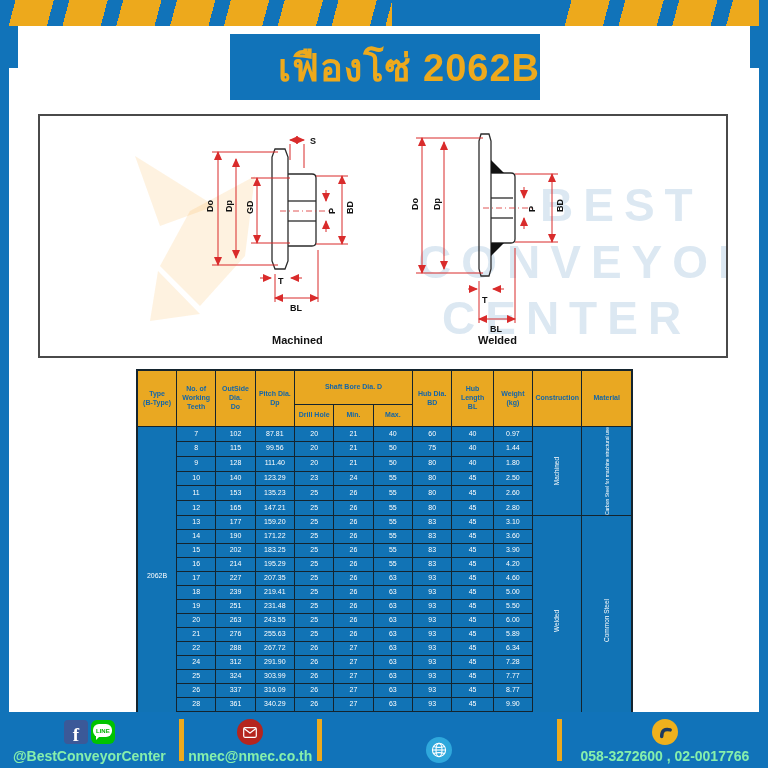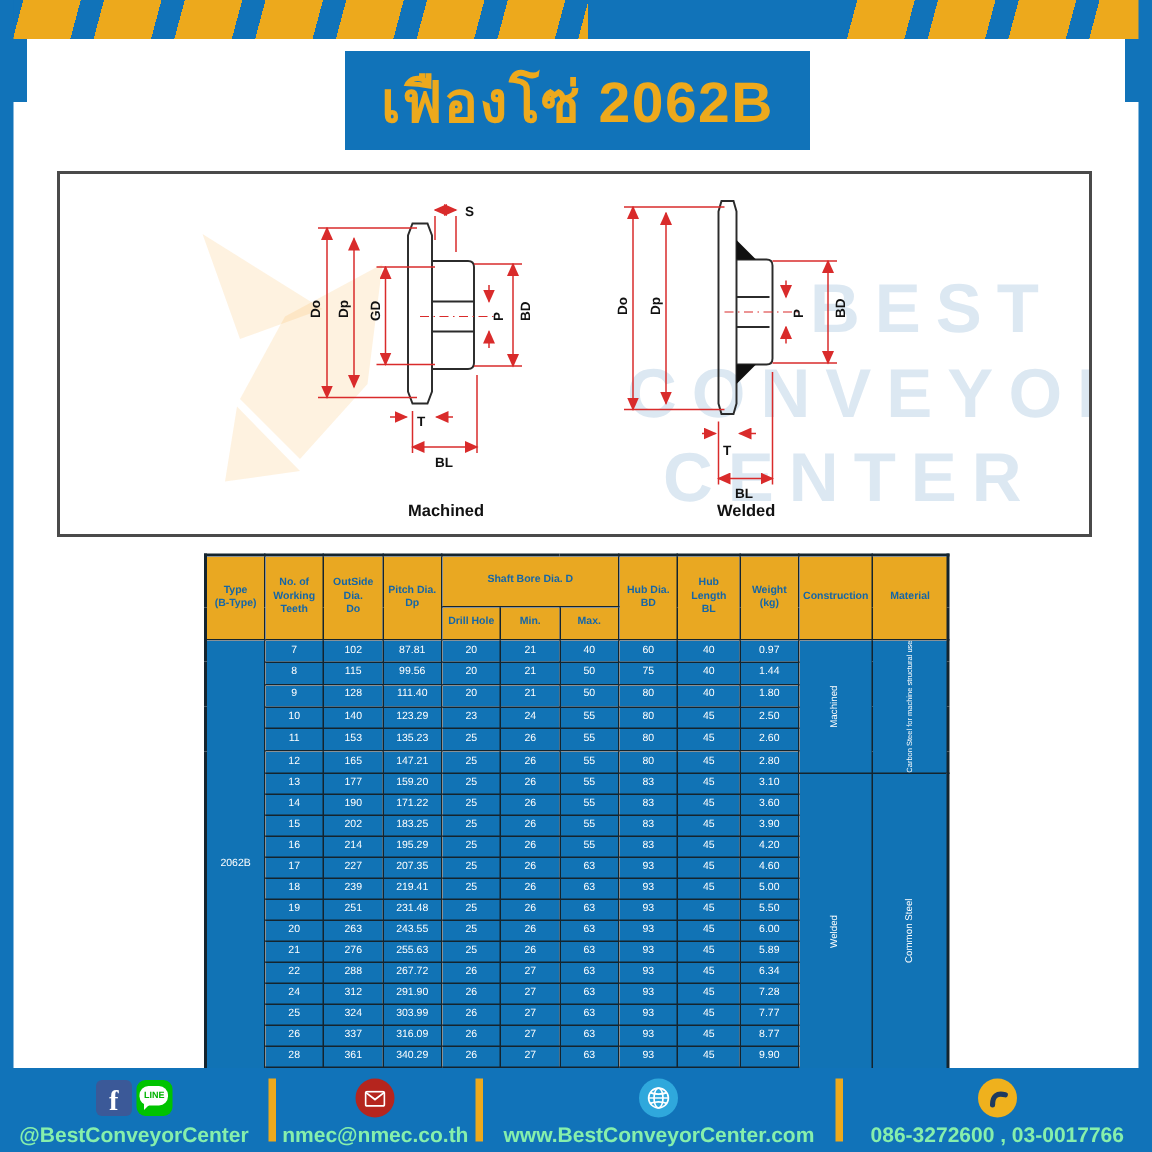--- a/index.html
+++ b/index.html
@@ -13,21 +13,21 @@
   .stripes-left{left:0;width:392px;}
   .stripes-right{right:0;width:212px;}
   .frame-left,.frame-right{position:absolute;top:0;bottom:0;width:9px;background:#1173B9;z-index:3;}
   .frame-left{left:0;}
   .frame-right{right:0;}
   .corner-tab{position:absolute;top:26px;width:18px;height:42px;background:#1173B9;z-index:3;}
   .corner-tab.lt{left:0;} .corner-tab.rt{right:0;}
 
   
   .title-box{position:absolute;left:230px;top:34px;width:310px;height:66px;background:#1173B9;
-             display:flex;align-items:center;justify-content:center;}
+             display:flex;align-items:center;justify-content:flex-end;}
   .title-box span{color:#EDA91C;font-size:38px;font-weight:bold;letter-spacing:1px;white-space:nowrap;}
 
   
   .panel{position:absolute;left:38px;top:114px;width:690px;height:244px;background:#fff;
          border:2px solid #4a4a4a;box-sizing:border-box;}
   .panel svg{display:block;}
   .wm{fill:rgba(80,140,190,0.20);font-weight:bold;letter-spacing:10px;font-size:46px;}
   .dimlbl{fill:#111;font-size:9px;font-weight:bold;}
   .cap{fill:#111;font-size:11px;font-weight:bold;}
 
@@ -505,26 +505,25 @@
       <div class="badge b-globe">
         <svg width="18" height="18" viewBox="0 0 18 18" fill="none" stroke="#fff" stroke-width="1.1">
           <circle cx="9" cy="9" r="6.6"></circle>
           <ellipse cx="9" cy="9" rx="3" ry="6.6"></ellipse>
           <line x1="2.4" y1="9" x2="15.6" y2="9"></line>
           <path d="M3.4,5.4 Q9,7.4 14.6,5.4"></path>
           <path d="M3.4,12.6 Q9,10.6 14.6,12.6"></path>
         </svg>
       </div>
     </div>
-    <div class="flabel">www.BestConveyorCenter.com</div>
   </div>
   <div class="fdiv"></div>
   <div class="fgroup fg4">
     <div class="ficons">
       <div class="badge b-phone">
         <svg width="20" height="20" viewBox="0 0 26 26">
             <path d="M6 15 Q13 6 20 15" stroke="#1E3A5F" stroke-width="4.5" fill="none" stroke-linecap="round" transform="rotate(-38 13 13)"></path>
           </svg>
       </div>
     </div>
-    <div class="flabel">086-3272600 , 03-0017766</div>
+    <div class="flabel">058-3272600 , 02-0017766</div>
   </div>
 </div>
 
 </body></html>

